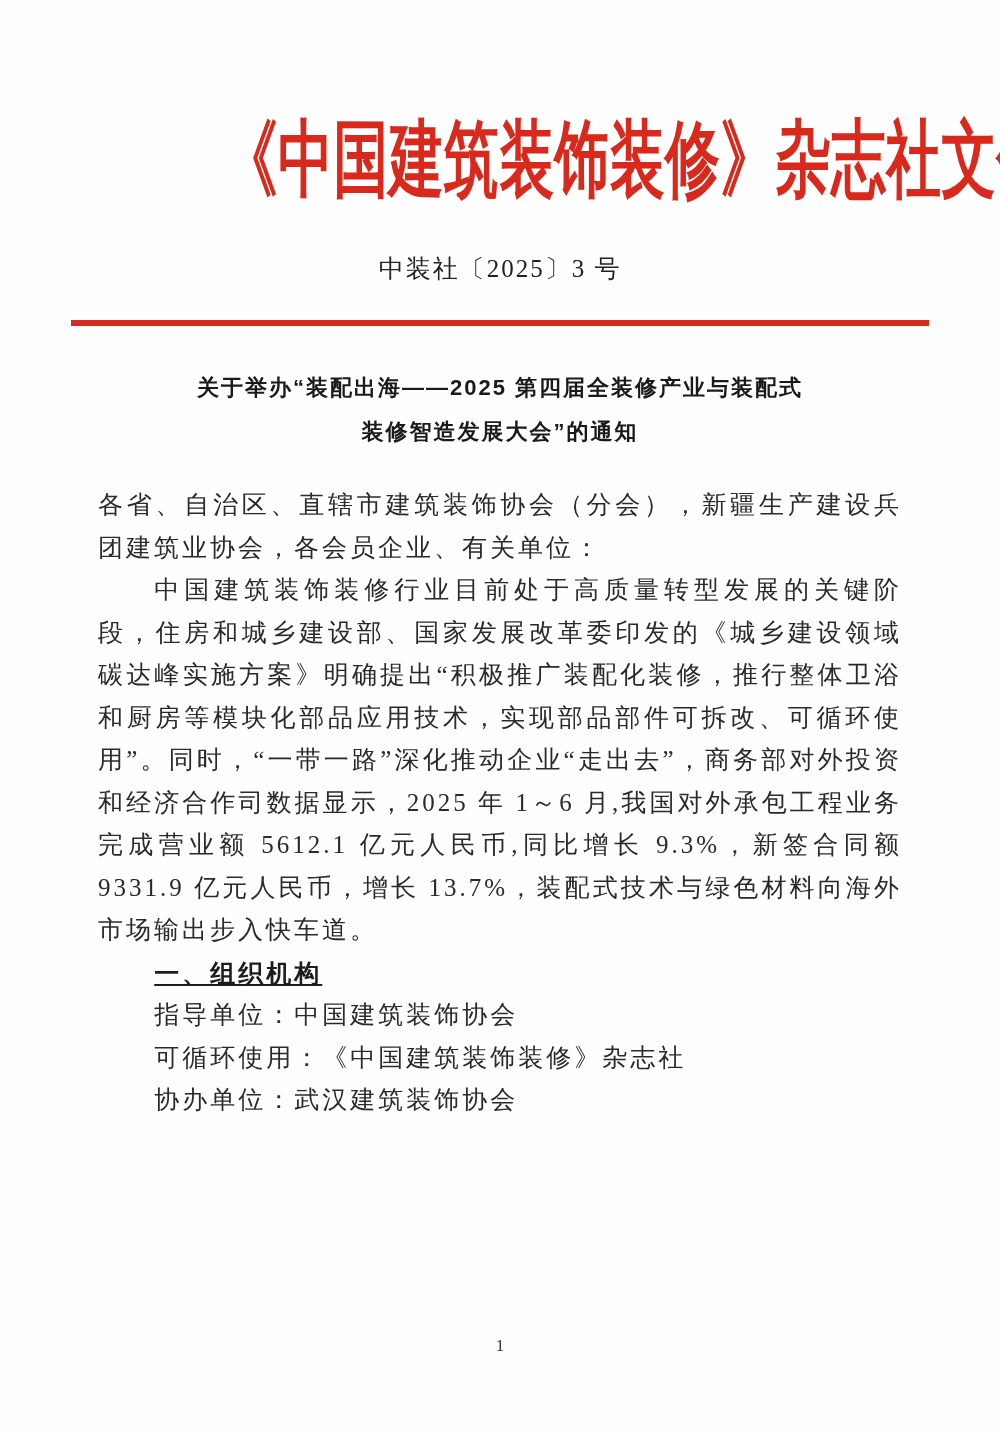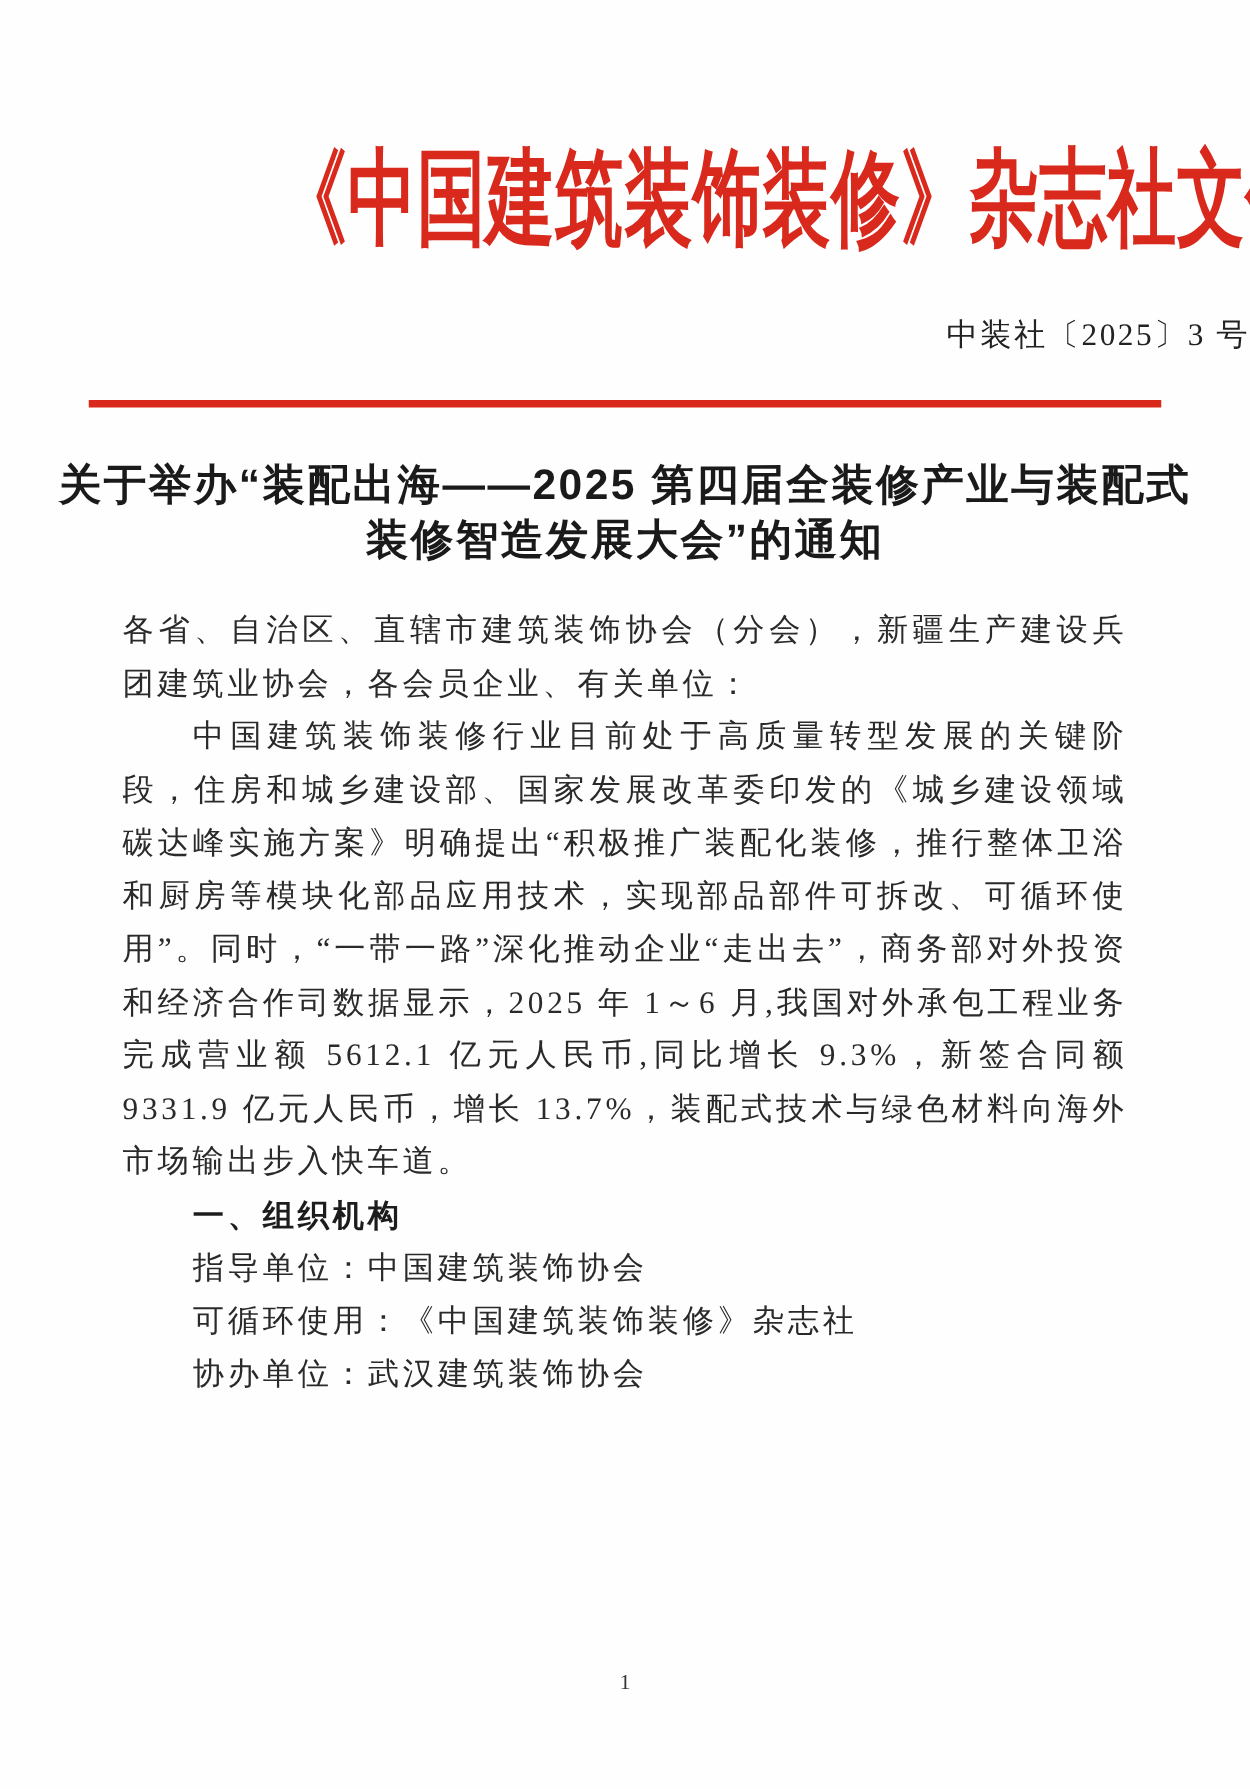--- a/index.html
+++ b/index.html
@@ -30,39 +30,39 @@
     font-size: 84px;
     font-weight: bold;
     font-family: "Liberation Serif", "DejaVu Serif", serif;
     color: var(--accent, #d9281c);
     transform: scaleX(0.65);
     transform-origin: center;
     letter-spacing: 1px;
   }
   .doc-number {
     margin-top: 40px;
-    text-align: right;
+    text-align: center;
     font-size: 25px;
     letter-spacing: 2px;
     color: #222222;
     line-height: 34px;
   }
   .red-rule {
     margin: 34px auto 0 auto;
     width: 858px;
     height: 6px;
     background: var(--accent, #d9281c);
   }
   
   .notice-title {
     margin: 40px 0 0 0;
     text-align: center;
     font-family: "Liberation Sans", "DejaVu Sans", sans-serif;
     font-weight: bold;
-    font-size: 34px;
+    font-size: 22px;
     line-height: 44px;
     color: #1a1a1a;
     letter-spacing: 2px;
   }
   .title-line { display: block; }
   
   .body-text {
     width: 804px;
     margin: 30px auto 0 auto;
     font-size: 25px;
@@ -72,20 +72,21 @@
     text-justify: inter-ideograph;
     color: #2a2a2a;
   }
   .body-text p { margin: 0; }
   .para { text-indent: 2.25em; }
   .section-heading {
     text-indent: 2.25em;
     font-family: "Liberation Sans", "DejaVu Sans", sans-serif;
     font-weight: bold;
     color: #1c1c1c;
+    text-decoration: underline;
   }
   .org-line { text-indent: 2.25em; }
   
   .page-footer {
     position: absolute;
     top: 1336px;
     left: 0;
     right: 0;
     text-align: center;
     font-size: 17px;

